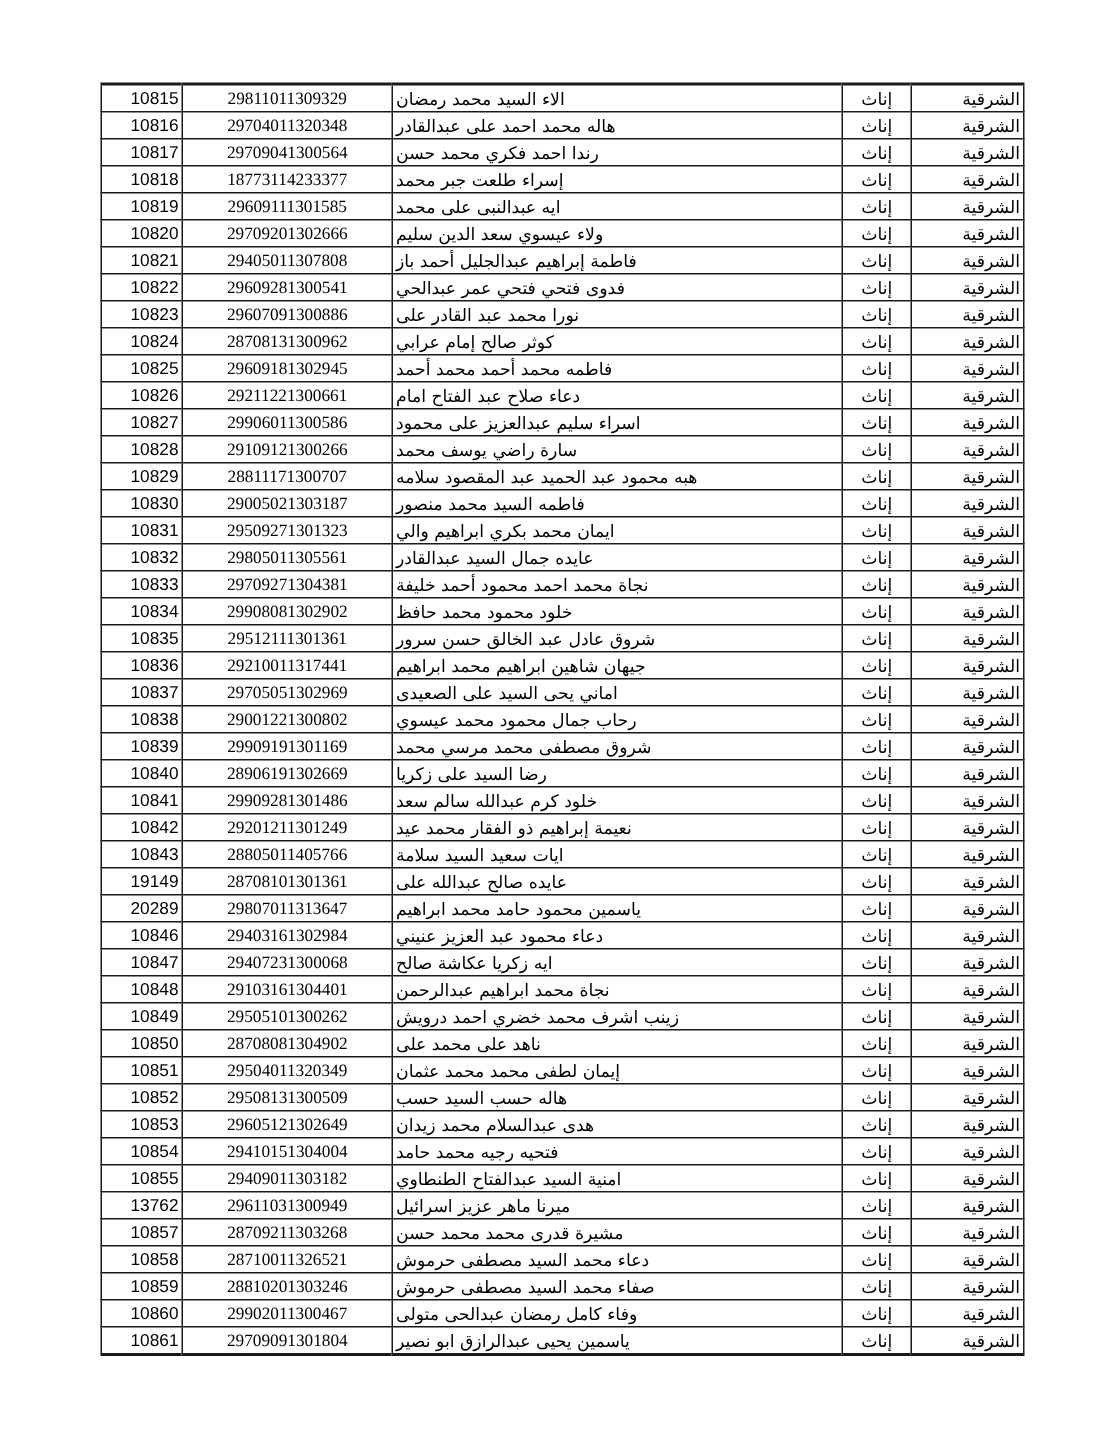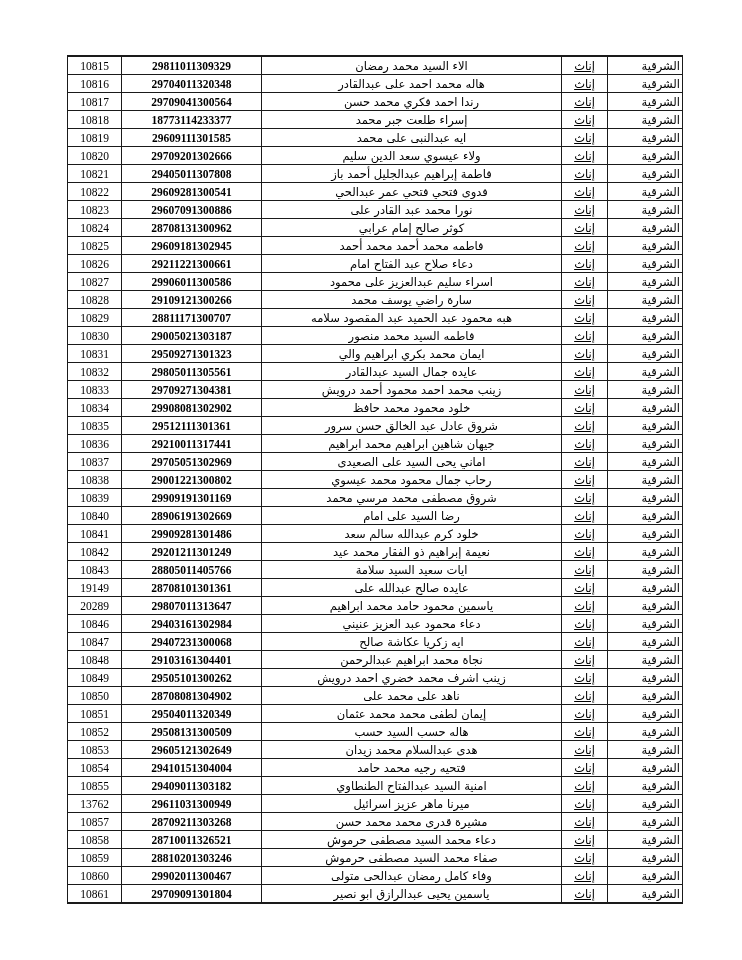--- a/index.html
+++ b/index.html
@@ -49,54 +49,52 @@
   }
 
   
   col.c-serial { width: 54px; }
   col.c-id     { width: 140px; }
   col.c-name   { width: 300px; }
   col.c-gender { width: 46px; }
   col.c-gov    { width: 75px; }
 
   td.serial {
-    text-align: center;
-    font-family: Liberation Serif, serif;
+    text-align: right;
+    font-family: Liberation Sans, sans-serif;
     font-size: 14px;
     letter-spacing: 0px;
     direction: ltr;
     border-width: 1px;
   }
 
   td.nid {
     text-align: center;
     font-family: "Liberation Serif", "DejaVu Serif", serif;
     font-size: 14.5px;
     direction: ltr;
     border-left: 2px solid #000;
     border-right: 1px solid #000;
-    font-weight: bold;
   }
 
   td.name {
-    text-align: center;
+    text-align: left;
     padding-right: 4px;
     font-family: "DejaVu Sans", "Liberation Sans", sans-serif;
     font-size: 11px;
     direction: rtl;
     border-right: 2px solid #000;
     margin-top: 32px;
   }
 
   td.gender {
     text-align: center;
     font-size: 10.5px;
     direction: rtl;
     border-right: 2px solid #000;
-    text-decoration: underline;
   }
 
   td.gov {
     text-align: right;
     font-size: 10.5px;
     direction: rtl;
     border-right: 2px solid #000;
     border-left: 2px solid #000;
   }
 
@@ -240,21 +238,21 @@
           <tr>
             <td class="gov">الشرقية</td>
             <td class="gender">إناث</td>
             <td class="name">عايده جمال السيد عبدالقادر</td>
             <td class="nid">29805011305561</td>
             <td class="serial">10832</td>
           </tr>
           <tr>
             <td class="gov">الشرقية</td>
             <td class="gender">إناث</td>
-            <td class="name">زينب محمد احمد محمود أحمد درويش</td>
+            <td class="name">نجاة محمد احمد محمود أحمد خليفة</td>
             <td class="nid">29709271304381</td>
             <td class="serial">10833</td>
           </tr>
           <tr>
             <td class="gov">الشرقية</td>
             <td class="gender">إناث</td>
             <td class="name">خلود محمود محمد حافظ</td>
             <td class="nid">29908081302902</td>
             <td class="serial">10834</td>
           </tr>
@@ -289,21 +287,21 @@
           <tr>
             <td class="gov">الشرقية</td>
             <td class="gender">إناث</td>
             <td class="name">شروق مصطفى محمد مرسي محمد</td>
             <td class="nid">29909191301169</td>
             <td class="serial">10839</td>
           </tr>
           <tr>
             <td class="gov">الشرقية</td>
             <td class="gender">إناث</td>
-            <td class="name">رضا السيد على امام</td>
+            <td class="name">رضا السيد على زكريا</td>
             <td class="nid">28906191302669</td>
             <td class="serial">10840</td>
           </tr>
           <tr>
             <td class="gov">الشرقية</td>
             <td class="gender">إناث</td>
             <td class="name">خلود كرم عبدالله سالم سعد</td>
             <td class="nid">29909281301486</td>
             <td class="serial">10841</td>
           </tr>

